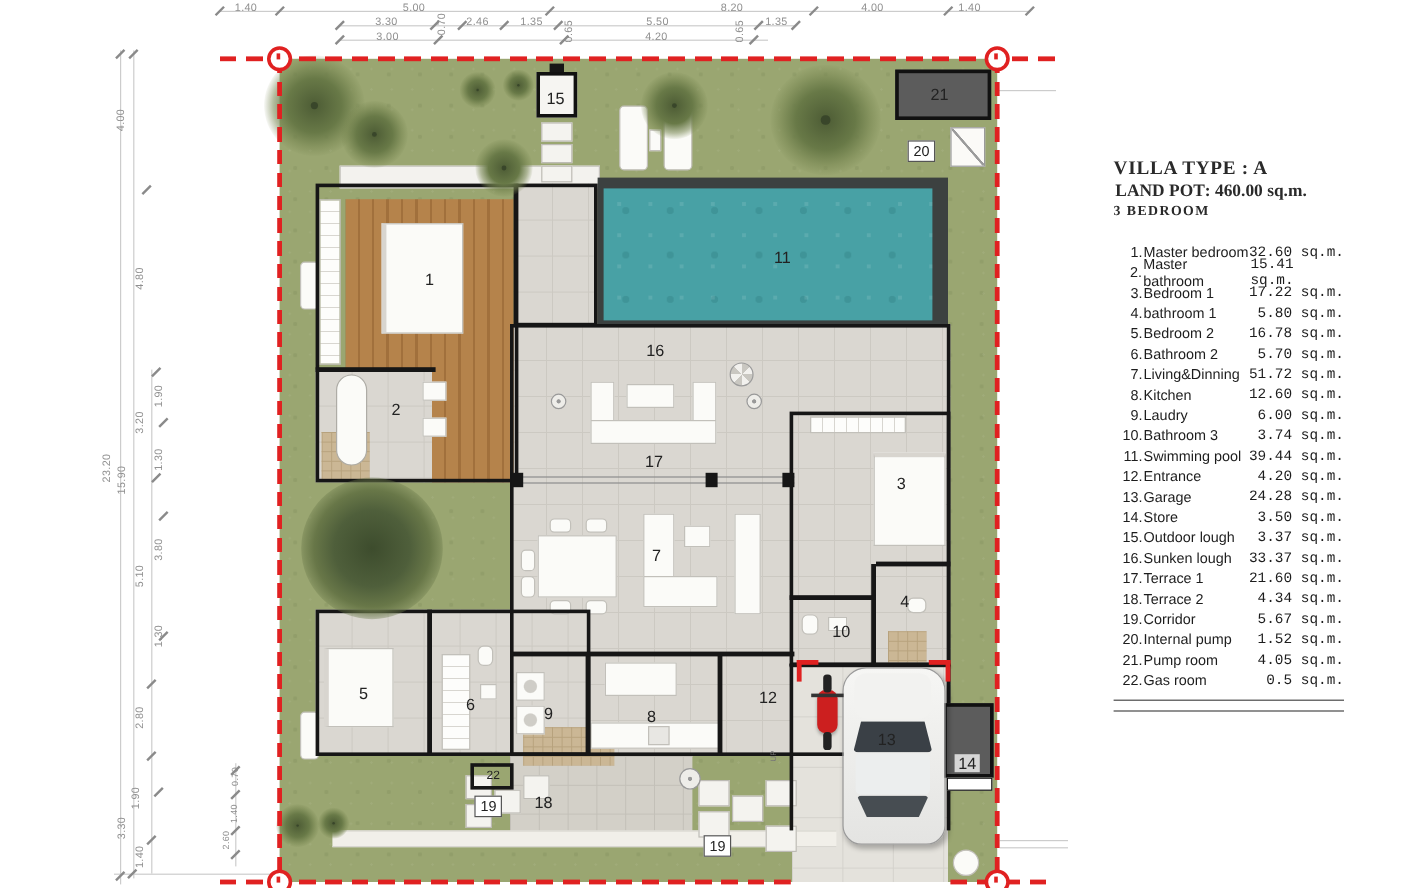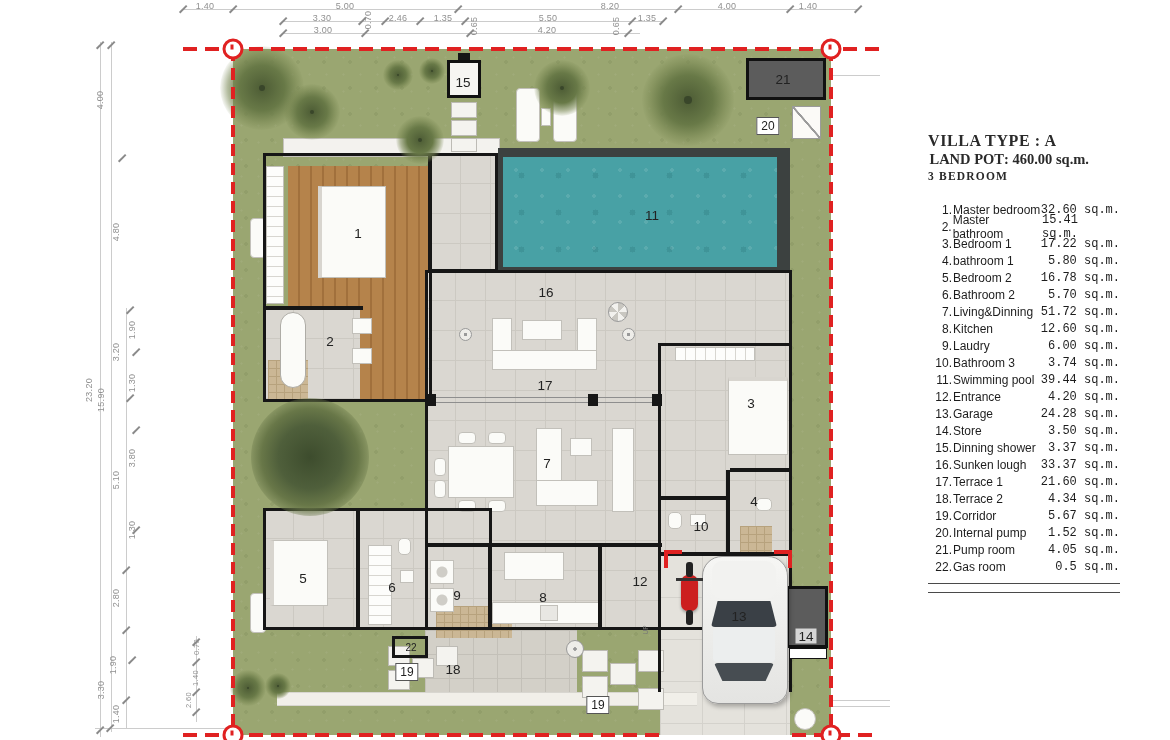--- a/index.html
+++ b/index.html
@@ -438,21 +438,21 @@
           <span class="nm">Garage</span>
           <span class="ar">24.28 sq.m.</span>
         </div>
         <div class="lrow">
           <span class="num">14.</span>
           <span class="nm">Store</span>
           <span class="ar">3.50 sq.m.</span>
         </div>
         <div class="lrow">
           <span class="num">15.</span>
-          <span class="nm">Dinning shower</span>
+          <span class="nm">Outdoor lough</span>
           <span class="ar">3.37 sq.m.</span>
         </div>
         <div class="lrow">
           <span class="num">16.</span>
           <span class="nm">Sunken lough</span>
           <span class="ar">33.37 sq.m.</span>
         </div>
         <div class="lrow">
           <span class="num">17.</span>
           <span class="nm">Terrace  1</span>

